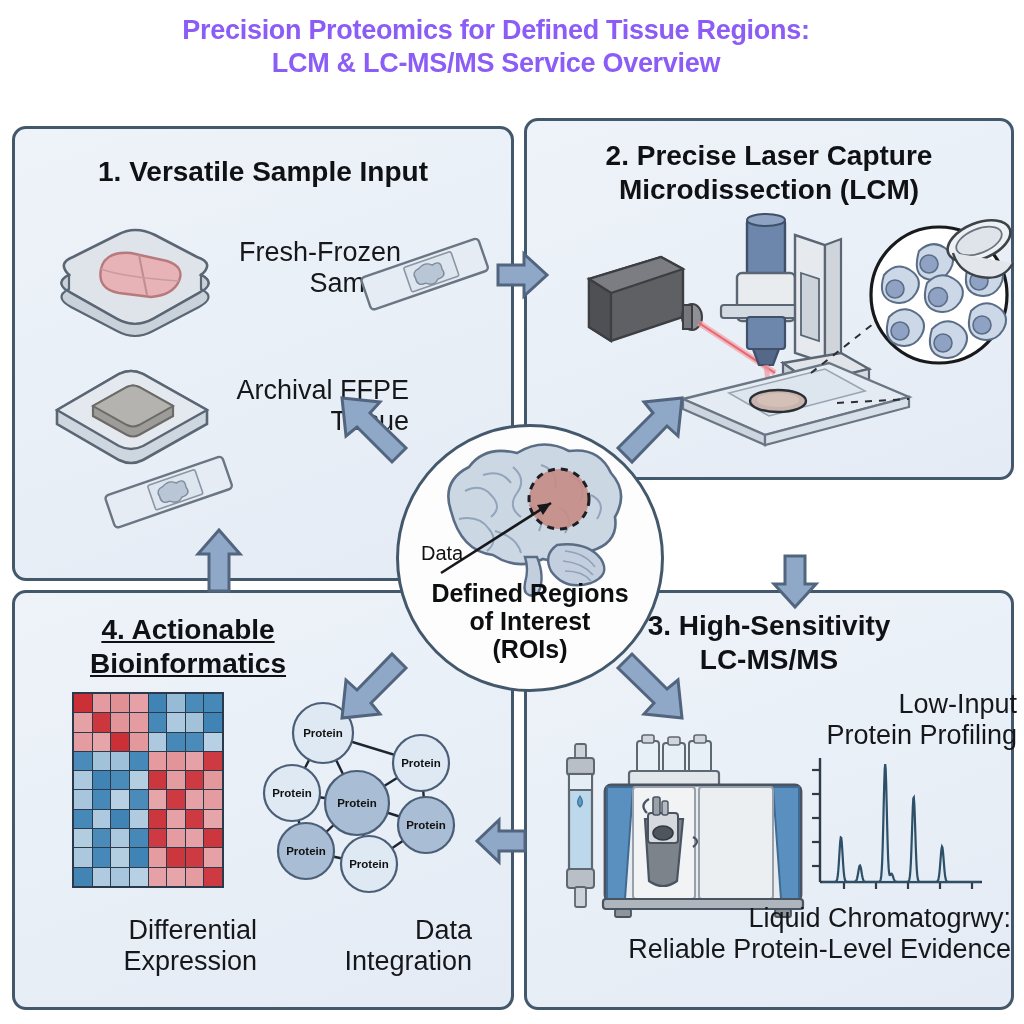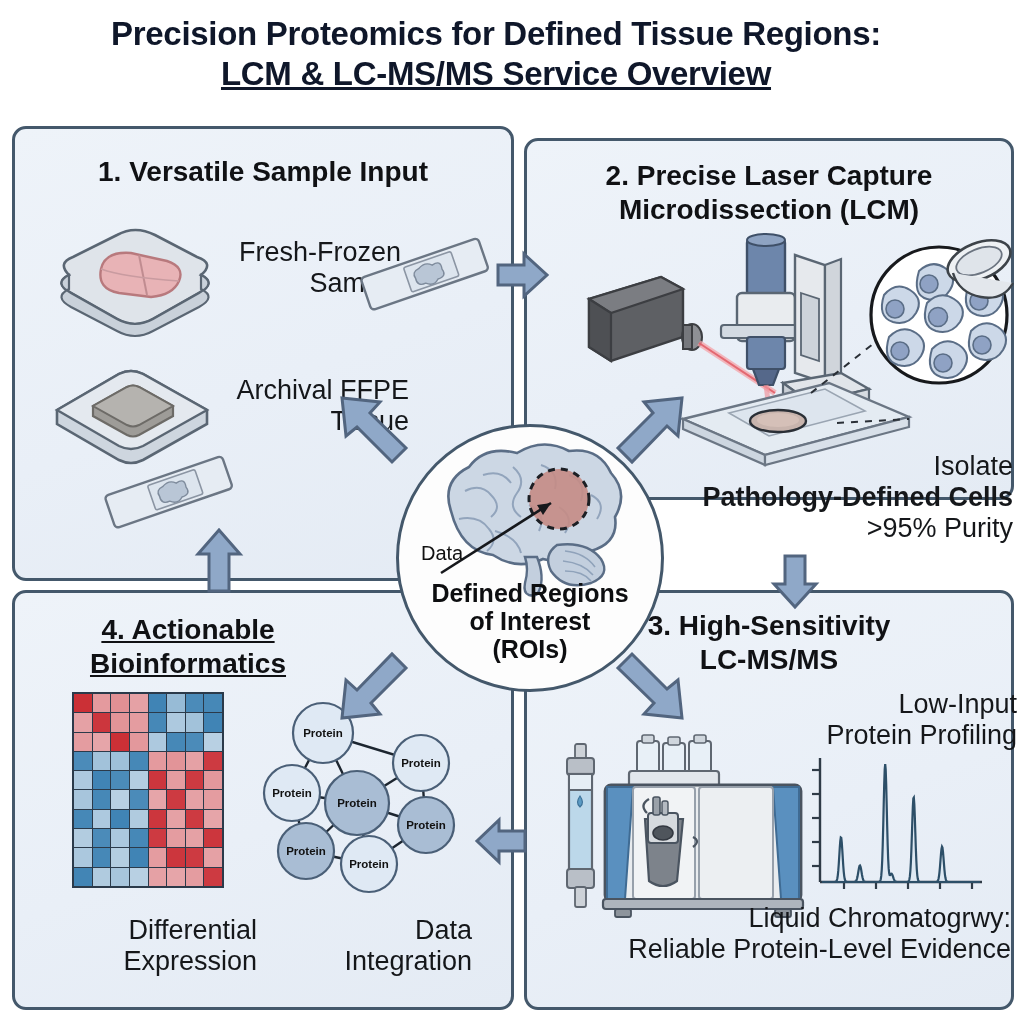--- a/index.html
+++ b/index.html
@@ -10,38 +10,38 @@
     overflow:hidden;
     position:relative;
   }
   #stage{position:absolute;inset:0;}
 
   
   .title{
     position:absolute;left:0;top:14px;width:992px;
     text-align:center;
     font-weight:bold;
-    font-size:33px;
+    font-size:27px;
     line-height:1.22;
     letter-spacing:-0.3px;
-    color:#0f172a;
-  }
-  .title .l2{display:block;text-decoration:underline;}
+    color:#8b5cf6;
+  }
+  .title .l2{display:block;}
 
   
   .panel{
     position:absolute;
     border:3px solid #44586b;
     border-radius:14px;
     background:linear-gradient(160deg,#eef3f9 0%,#e9eff7 55%,#e4ebf4 100%);
     box-sizing:border-box;
     padding-left:7px;
   }
   #panel1{left:12px;  top:126px; width:502px; height:455px;}
-  #panel2{left:524px; top:138px; width:490px; height:362px;}
+  #panel2{left:524px; top:118px; width:490px; height:362px;}
   #panel4{left:12px;  top:590px; width:502px; height:420px;}
   #panel3{left:524px; top:590px; width:490px; height:420px;}
 
   .ptitle{
     position:absolute;left:0;width:100%;
     text-align:center;font-weight:bold;color:#101114;
     line-height:1.2;
   }
   #t1{top:26px;font-size:28px;}
   #t2{top:18px;font-size:28px;}
@@ -283,25 +283,20 @@
 
           <g>
             <ellipse cx="400" cy="28" rx="33" ry="18" fill="#eef1f4" stroke="#3d4349" stroke-width="2.6" transform="rotate(-22 400 28)"></ellipse>
             <ellipse cx="400" cy="28" rx="24" ry="12" fill="#dfe4ea" stroke="#6b7480" stroke-width="1.8" transform="rotate(-22 400 28)"></ellipse>
             <path d="M374 40 q6 20 28 24 q22 4 32 -14" fill="#e3e7ec" stroke="#3d4349" stroke-width="2.4"></path>
           </g>
         </g>
       </svg>
     </div>
 
-    <div class="cap" style="left:96px;top:310px;width:390px;font-size:27px;line-height:1.14;">
-      <div>Isolate</div>
-      <div style="font-weight:bold;">Pathology-Defined Cells</div>
-      <div>&gt;95% Purity</div>
-    </div>
   </div>
 
   <div class="panel" id="panel4">
     <div class="ptitle" id="t4">
       <div style="margin-left:-150px;">4. Actionable</div>
       <div style="margin-left:-150px;">Bioinformatics</div>
     </div>
 
     <div class="cap" style="left:42px;top:322px;width:200px;font-size:27px;">
       <div>Differential</div>

